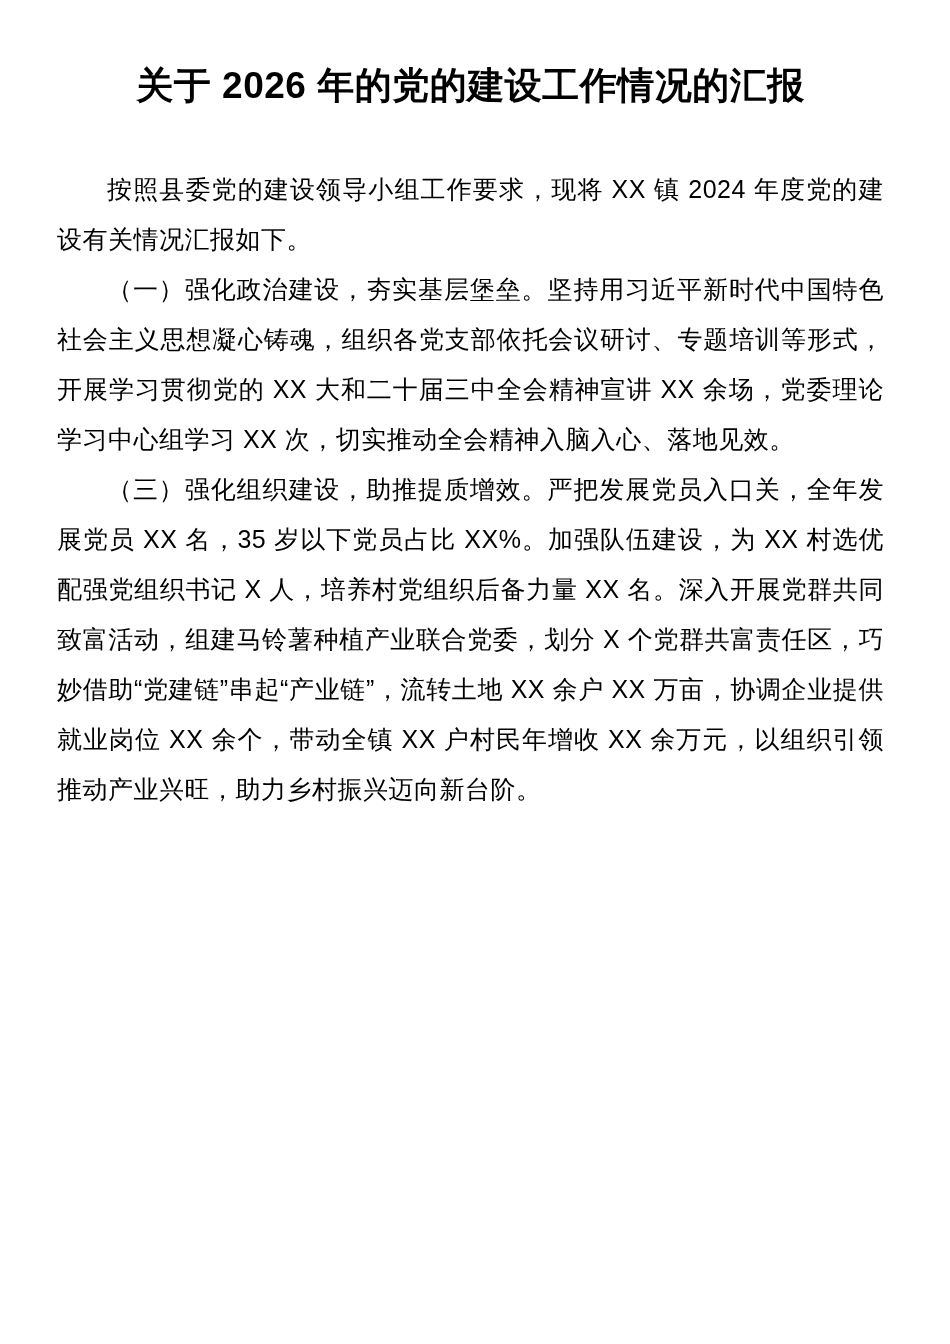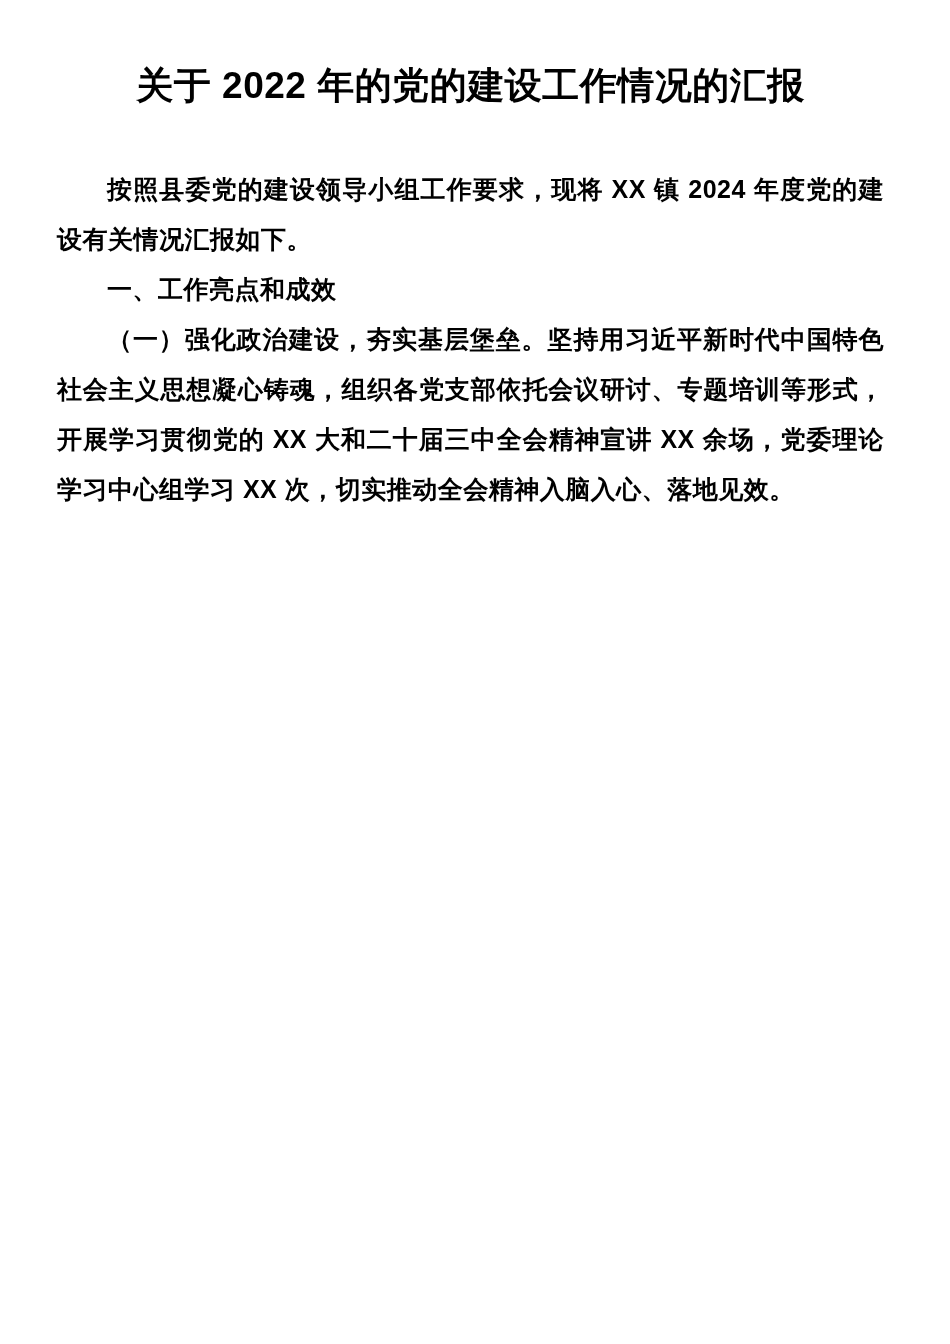--- a/index.html
+++ b/index.html
@@ -26,35 +26,35 @@
     margin: 0 0 54px 0;
     font-size: 37px;
     font-weight: 700;
     line-height: 48px;
     text-align: center;
     letter-spacing: 0.5px;
   }
   .para {
     margin: 0;
     font-size: 25px;
-    font-weight: 700;
+    font-weight: 400;
     line-height: 50px;
     text-indent: 2em;
     text-align: justify;
     letter-spacing: 0.5px;
     word-break: break-all;
   }
 </style>
 </head>
 <body>
 
 <div class="page">
-  <h1 class="doc-title">关于 2022 年的党的建设工作情况的汇报</h1>
+  <h1 class="doc-title">关于 2026 年的党的建设工作情况的汇报</h1>
 
   <p class="para">按照县委党的建设领导小组工作要求，现将 XX 镇 2024 年度党的建设有关情况汇报如下。</p>
 
-  <p class="para">一、工作亮点和成效</p>
 
   <p class="para">（一）强化政治建设，夯实基层堡垒。坚持用习近平新时代中国特色社会主义思想凝心铸魂，组织各党支部依托会议研讨、专题培训等形式，开展学习贯彻党的 XX 大和二十届三中全会精神宣讲 XX 余场，党委理论学习中心组学习 XX 次，切实推动全会精神入脑入心、落地见效。</p>
 
 
+  <p class="para">（三）强化组织建设，助推提质增效。严把发展党员入口关，全年发展党员 XX 名，35 岁以下党员占比 XX%。加强队伍建设，为 XX 村选优配强党组织书记 X 人，培养村党组织后备力量 XX 名。深入开展党群共同致富活动，组建马铃薯种植产业联合党委，划分 X 个党群共富责任区，巧妙借助“党建链”串起“产业链”，流转土地 XX 余户 XX 万亩，协调企业提供就业岗位 XX 余个，带动全镇 XX 户村民年增收 XX 余万元，以组织引领推动产业兴旺，助力乡村振兴迈向新台阶。</p>
 
 </div>
 
 </body></html>

